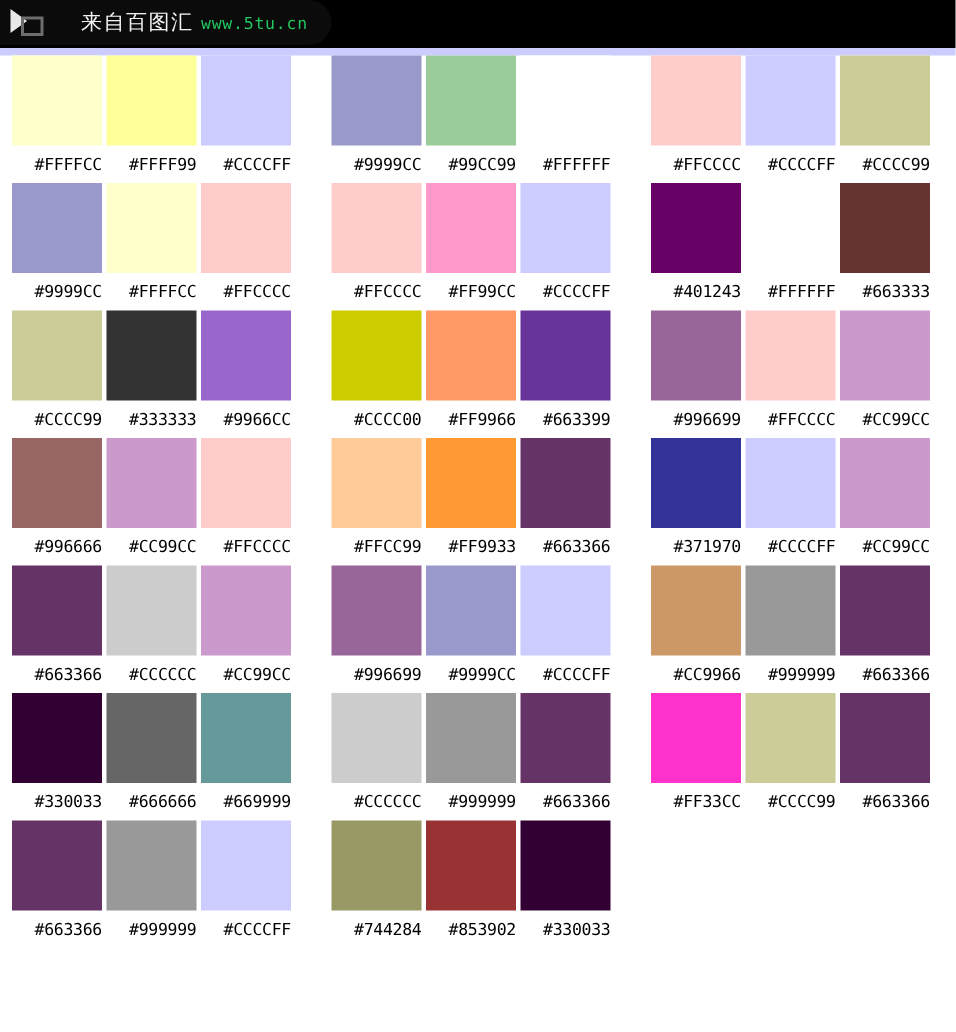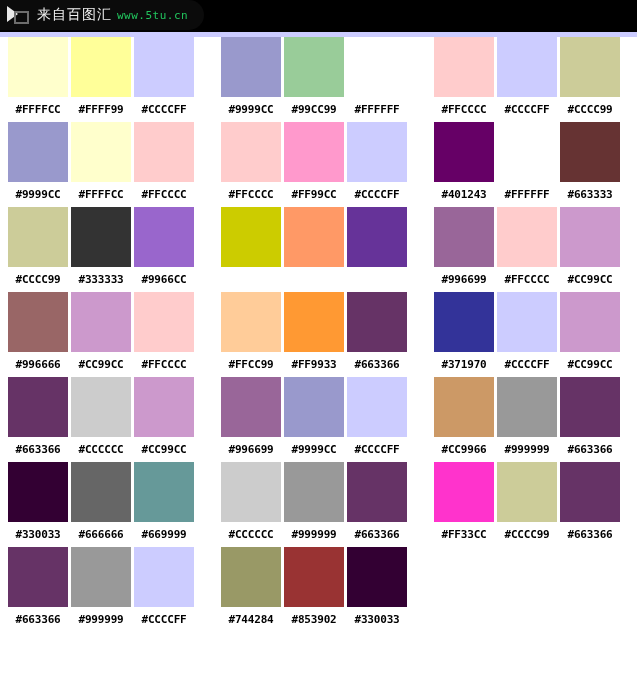--- a/index.html
+++ b/index.html
@@ -62,20 +62,21 @@
     height: 13px;
     border: 2px solid #6d6d6d;
     box-sizing: border-box;
   }
   #watermark-cn {
     color: #f2f2f2;
     font-family: Liberation Sans, sans-serif;
     font-size: 14px;
     letter-spacing: 1px;
     white-space: nowrap;
+    margin-left: 17px;
   }
   #watermark-url {
     color: #22c55e;
     font-family: "DejaVu Sans Mono", "Liberation Mono", monospace;
     font-size: 11px;
     letter-spacing: 0.5px;
     white-space: nowrap;
   }
 
   
@@ -128,24 +129,23 @@
   }
   .swatch-cell:last-child { margin-right: 0; }
   .swatch-label {
     width: 60px;
     margin-right: 3px;
     flex: 0 0 auto;
     font-family: "DejaVu Sans Mono", "Liberation Mono", monospace;
     font-size: 11px;
     line-height: 13px;
     color: #000000;
-    text-align: center;
+    text-align: right;
     letter-spacing: -0.2px;
     white-space: nowrap;
-    font-weight: bold;
   }
   .swatch-label:last-child { margin-right: 0; }
 </style>
 </head>
 <body>
 
 <div id="watermark-bar">
   <div id="watermark-pill">
     <span id="watermark-logo">
       <span class="tri"></span>
@@ -269,20 +269,25 @@
           <div class="swatch-label">#FF99CC</div>
           <div class="swatch-label">#CCCCFF</div>
         </div>
       </div>
       <div class="swatch-row">
         <div class="swatch-cells">
           <div class="swatch-cell" style="background: rgb(204, 204, 0);"></div>
           <div class="swatch-cell" style="background: rgb(255, 153, 102);"></div>
           <div class="swatch-cell" style="background: rgb(102, 51, 153);"></div>
         </div>
+        <div class="swatch-labels">
+          <div class="swatch-label">#CCCC00</div>
+          <div class="swatch-label">#FF9966</div>
+          <div class="swatch-label">#663399</div>
+        </div>
       </div>
       <div class="swatch-row">
         <div class="swatch-cells">
           <div class="swatch-cell" style="background: rgb(255, 204, 153);"></div>
           <div class="swatch-cell" style="background: rgb(255, 153, 51);"></div>
           <div class="swatch-cell" style="background: rgb(102, 51, 102);"></div>
         </div>
         <div class="swatch-labels">
           <div class="swatch-label">#FFCC99</div>
           <div class="swatch-label">#FF9933</div>

